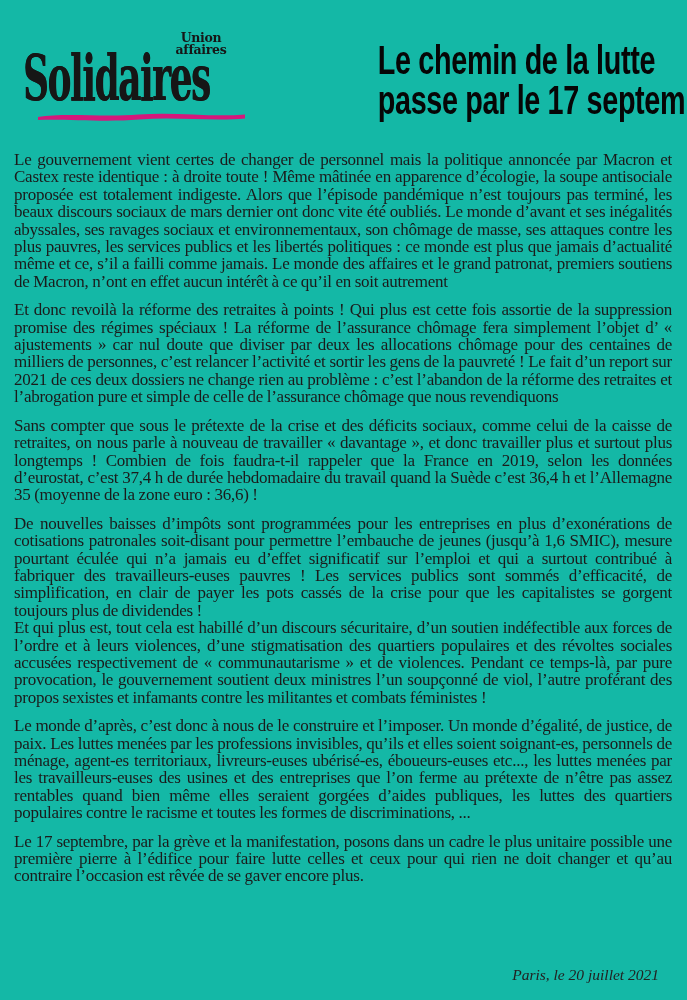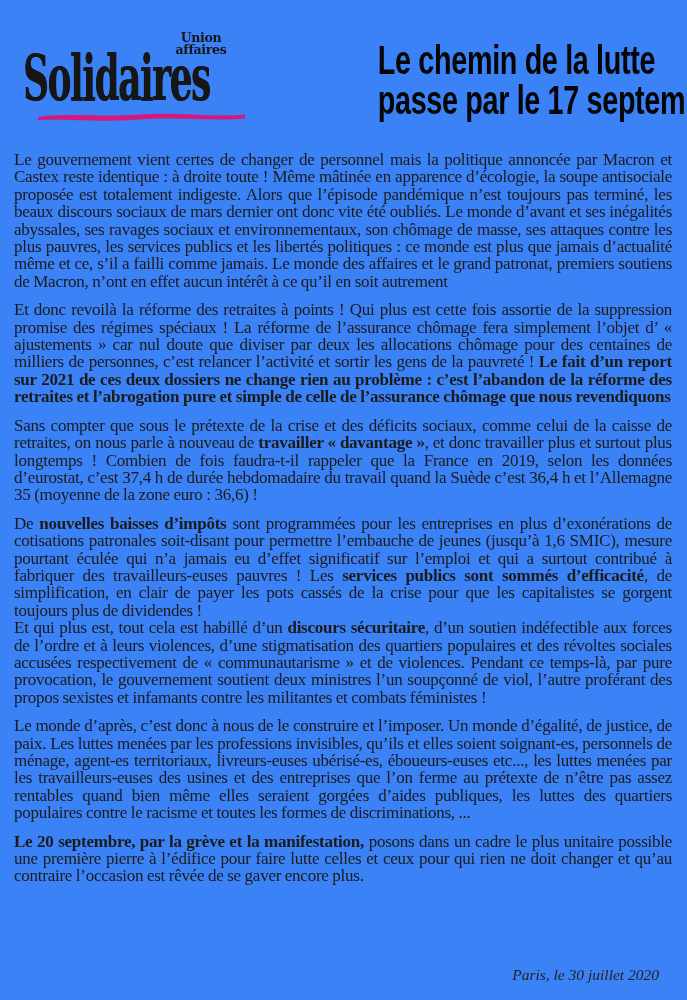--- a/index.html
+++ b/index.html
@@ -1,19 +1,19 @@
 <!DOCTYPE html>
 <html lang="fr"><head>
 <meta charset="utf-8">
 <style>
   html,body{margin:0;padding:0;background:#ffffff;}
   .page{
     position:relative;
     width:687px;height:1000px;
-    background:#3b82f6;
+    background:#14b8a6;
     overflow:hidden;
     font-family:"Liberation Serif", serif;
     color:#1b1b1b;
   }
   
   .masthead{position:absolute;left:0;top:0;width:687px;height:150px;}
   .logo{position:absolute;left:23px;top:26px;width:245px;height:104px;}
   .logo-tagline{
     position:absolute;left:140px;top:6px;width:76px;
     font-family:"DejaVu Serif", serif;font-weight:bold;
@@ -45,21 +45,21 @@
     overflow:hidden;
   }
   .para{
     margin:0 0 11px 0;
     text-align:justify;
     font-size:17px;line-height:17.4px;
     letter-spacing:-0.25px;word-spacing:-0.3px;
     color:#1b1b1b;
   }
   .para:last-child{margin-bottom:0;}
-  .b{font-weight:bold;margin-top:48px;}
+  .b{font-weight:normal;margin-top:48px;}
   .date-line{
     position:absolute;right:28px;top:966px;
     font-style:italic;font-size:15.5px;color:#222;
   }
 </style>
 </head>
 <body>
 
 <div class="page">
 
@@ -82,18 +82,18 @@
     </h1>
 
   </header>
 
   <main class="content">
       <p class="para"><span>Le gouvernement vient certes de changer de personnel mais la politique annoncée par Macron et Castex reste identique : à droite toute ! Même mâtinée en apparence d’écologie, la soupe antisociale proposée est totalement indigeste. Alors que l’épisode pandémique n’est toujours pas terminé, les beaux discours sociaux de mars dernier ont donc vite été oubliés. Le monde d’avant et ses inégalités abyssales, ses ravages sociaux et environnementaux, son chômage de masse, ses attaques contre les plus pauvres, les services publics et les libertés politiques : ce monde est plus que jamais d’actualité même et ce, s’il a failli comme jamais. Le monde des affaires et le grand patronat, premiers soutiens de Macron, n’ont en effet aucun intérêt à ce qu’il en soit autrement</span></p>
       <p class="para"><span>Et donc revoilà la réforme des retraites à points ! Qui plus est cette fois assortie de la suppression promise des régimes spéciaux ! La réforme de l’assurance chômage fera simplement l’objet d’ « ajustements » car nul doute que diviser par deux les allocations chômage pour des centaines de milliers de personnes, c’est relancer l’activité et sortir les gens de la pauvreté ! </span><span class="b">Le fait d’un report sur 2021 de ces deux dossiers ne change rien au problème : c’est l’abandon de la réforme des retraites et l’abrogation pure et simple de celle de l’assurance chômage que nous revendiquons</span></p>
       <p class="para"><span>Sans compter que sous le prétexte de la crise et des déficits sociaux, comme celui de la caisse de retraites, on nous parle à nouveau de </span><span class="b">travailler « davantage »</span><span>, et donc travailler plus et surtout plus longtemps ! Combien de fois faudra-t-il rappeler que la France en 2019, selon les données d’eurostat, c’est 37,4 h de durée hebdomadaire du travail quand la Suède c’est 36,4 h et l’Allemagne 35 (moyenne de la zone euro : 36,6) !</span></p>
       <p class="para"><span>De </span><span class="b">nouvelles baisses d’impôts</span><span> sont programmées pour les entreprises en plus d’exonérations de cotisations patronales soit-disant pour permettre l’embauche de jeunes (jusqu’à 1,6 SMIC), mesure pourtant éculée qui n’a jamais eu d’effet significatif sur l’emploi et qui a surtout contribué à fabriquer des travailleurs-euses pauvres ! Les </span><span class="b">services publics sont sommés d’efficacité</span><span>, de simplification, en clair de payer les pots cassés de la crise pour que les capitalistes se gorgent toujours plus de dividendes !</span><br><span>Et qui plus est, tout cela est habillé d’un </span><span class="b">discours sécuritaire</span><span>, d’un soutien indéfectible aux forces de l’ordre et à leurs violences, d’une stigmatisation des quartiers populaires et des révoltes sociales accusées respectivement de « communautarisme » et de violences. Pendant ce temps-là, par pure provocation, le gouvernement soutient deux ministres l’un soupçonné de viol, l’autre proférant des propos sexistes et infamants contre les militantes et combats féministes !</span></p>
       <p class="para"><span>Le monde d’après, c’est donc à nous de le construire et l’imposer. Un monde d’égalité, de justice, de paix. Les luttes menées par les professions invisibles, qu’ils et elles soient soignant-es, personnels de ménage, agent-es territoriaux, livreurs-euses ubérisé-es, éboueurs-euses etc..., les luttes menées par les travailleurs-euses des usines et des entreprises que l’on ferme au prétexte de n’être pas assez rentables quand bien même elles seraient gorgées d’aides publiques, les luttes des quartiers populaires contre le racisme et toutes les formes de discriminations, ...</span></p>
-      <p class="para"><span class="b">Le 20 septembre, par la grève et la manifestation, </span><span>posons dans un cadre le plus unitaire possible une première pierre à l’édifice pour faire lutte celles et ceux pour qui rien ne doit changer et qu’au contraire l’occasion est rêvée de se gaver encore plus.</span></p>
+      <p class="para"><span class="b">Le 17 septembre, par la grève et la manifestation, </span><span>posons dans un cadre le plus unitaire possible une première pierre à l’édifice pour faire lutte celles et ceux pour qui rien ne doit changer et qu’au contraire l’occasion est rêvée de se gaver encore plus.</span></p>
     </main>
 
-  <div class="date-line">Paris, le 30 juillet 2020</div>
+  <div class="date-line">Paris, le 20 juillet 2021</div>
 
 </div>
 
 </body></html>

